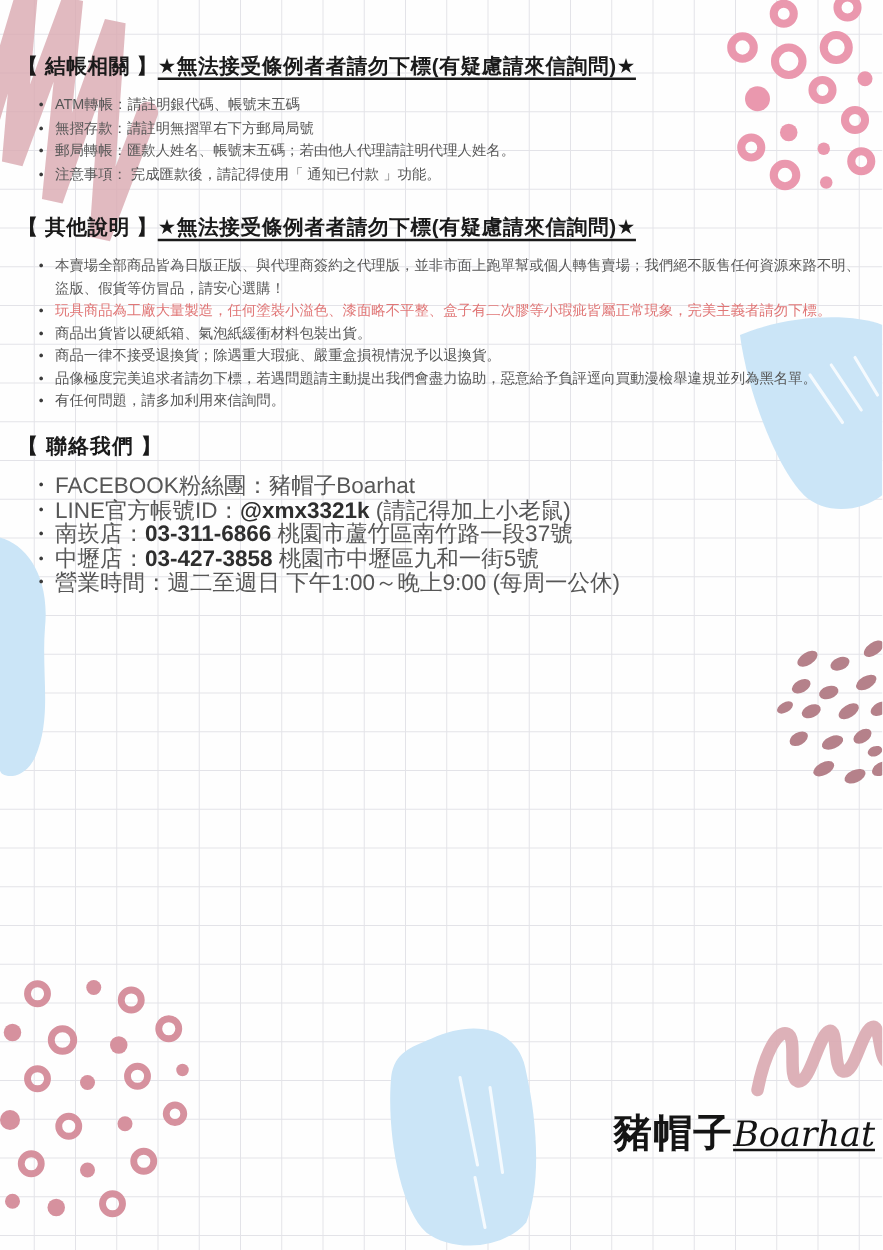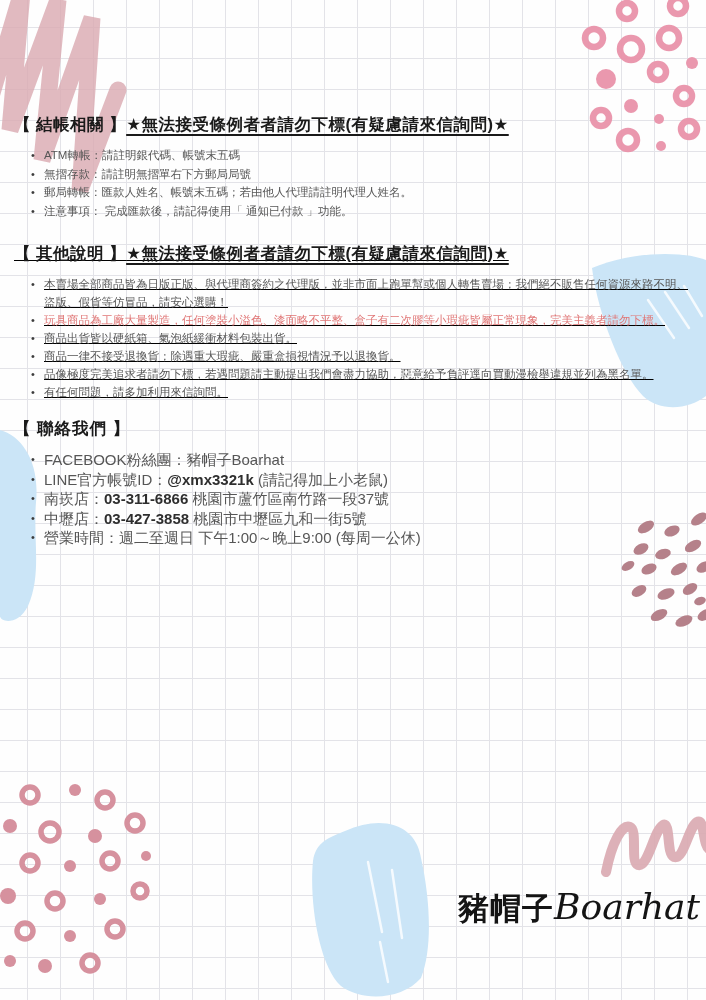--- a/index.html
+++ b/index.html
@@ -52,38 +52,39 @@
   }
   ul.bullets li::before{
     content:"•";
     position:absolute;left:1px;top:0;
     color:#3c3c3c;font-size:11px;
   }
   .seg--default{color:var(--text);}
   .seg--red{color:var(--red);}
   .seg--strong{color:#2e2e2e;font-weight:bold;}
 
-  section[data-section="checkout"]{padding-top:112px;}
+  section[data-section="checkout"]{padding-top:41px;}
   section[data-section="checkout"] li{line-height:18.5px;color:#4e4e4e;}
-  section[data-section="other"]{padding-top:21px;text-decoration:underline;}
+  section[data-section="other"]{padding-top:21px;}
   section[data-section="contact"]{padding-top:15px;}
   section[data-section="contact"] h2.sec-title{letter-spacing:1px;}
-  section[data-section="contact"] li{font-size:15px;line-height:19.5px;color:#3f3f3f;}
+  section[data-section="contact"] li{font-size:18px;line-height:19.5px;color:#3f3f3f;}
 
   .logo{
     position:absolute;top:886px;right:6px;z-index:1;
     white-space:nowrap;
   }
   .logo-cjk{
     font-size:31px;font-weight:600;color:#141414;letter-spacing:1px;
     font-family:"Liberation Sans","DejaVu Sans",sans-serif;
   }
   .logo-latin{
-    font-size:36px;font-style:italic;color:#141414;
+    font-size:28px;font-style:italic;color:#141414;
     font-family:"DejaVu Serif","Liberation Serif",serif;
+    text-decoration:underline;
   }
 </style>
 </head>
 <body>
 
 <div class="page">
 
   <svg class="deco" width="706" height="1000" viewBox="0 0 706 1000">
 
     <path class="scribble" fill="none" stroke-width="17" stroke-linecap="round" d="M-16 120 L22 -8 L10 130 L58 0 L42 160 L92 18 L80 190 L118 90"></path>

